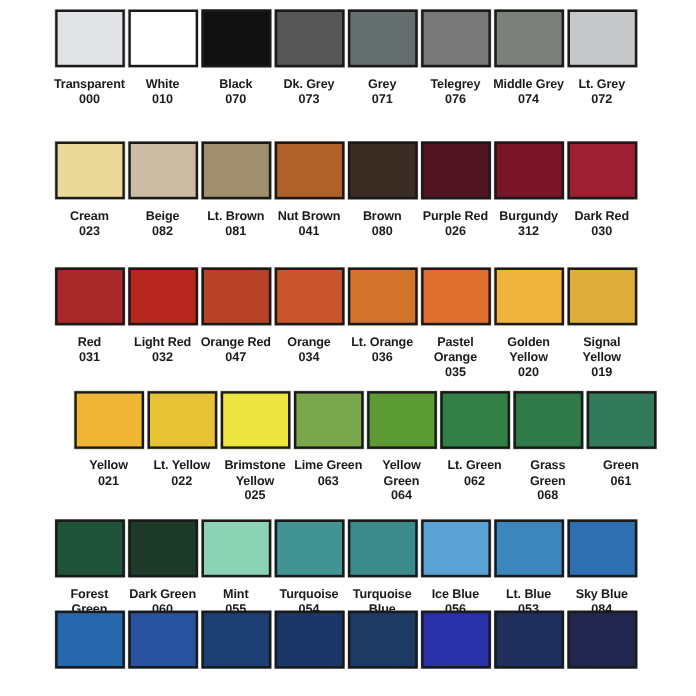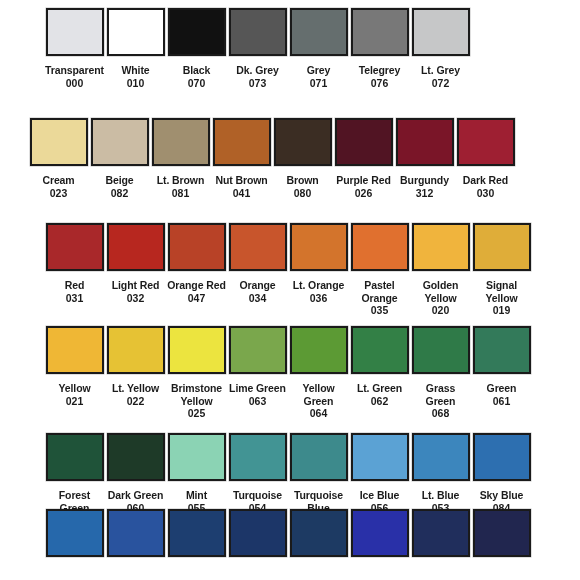--- a/index.html
+++ b/index.html
@@ -93,26 +93,31 @@
         <div class="chip" style="background: rgb(101, 110, 110);"></div>
         <div class="label">Grey</div>
         <div class="code">071</div>
       </div>
       <div class="cell">
         <div class="chip" style="background: rgb(120, 120, 120);"></div>
         <div class="label">Telegrey</div>
         <div class="code">076</div>
       </div>
       <div class="cell">
+        <div class="chip" style="background: rgb(123, 128, 123);"></div>
+        <div class="label">Middle Grey</div>
+        <div class="code">074</div>
+      </div>
+      <div class="cell">
         <div class="chip" style="background: rgb(198, 199, 200);"></div>
         <div class="label">Lt. Grey</div>
         <div class="code">072</div>
       </div>
     </div>
-    <div class="rowwrap r2" style="padding-left: 28px; grid-template-columns: repeat(8, 61px); justify-content: start;">
+    <div class="rowwrap r2" style="padding-left: 44px; grid-template-columns: repeat(8, 61px); justify-content: start;">
       <div class="cell">
         <div class="chip" style="background: rgb(235, 217, 153);"></div>
         <div class="label">Cream</div>
         <div class="code">023</div>
       </div>
       <div class="cell">
         <div class="chip" style="background: rgb(203, 188, 164);"></div>
         <div class="label">Beige</div>
         <div class="code">082</div>
       </div>
@@ -182,21 +187,21 @@
         <div class="chip" style="background: rgb(240, 180, 61);"></div>
         <div class="label">Golden Yellow</div>
         <div class="code">020</div>
       </div>
       <div class="cell">
         <div class="chip" style="background: rgb(223, 173, 57);"></div>
         <div class="label">Signal Yellow</div>
         <div class="code">019</div>
       </div>
     </div>
-    <div class="rowwrap r4" style="padding-left: 44px; grid-template-columns: repeat(8, 61px); justify-content: start;">
+    <div class="rowwrap r4" style="padding-left: 60px; grid-template-columns: repeat(8, 61px); justify-content: start;">
       <div class="cell">
         <div class="chip" style="background: rgb(239, 183, 53);"></div>
         <div class="label">Yellow</div>
         <div class="code">021</div>
       </div>
       <div class="cell">
         <div class="chip" style="background: rgb(230, 194, 52);"></div>
         <div class="label">Lt. Yellow</div>
         <div class="code">022</div>
       </div>

